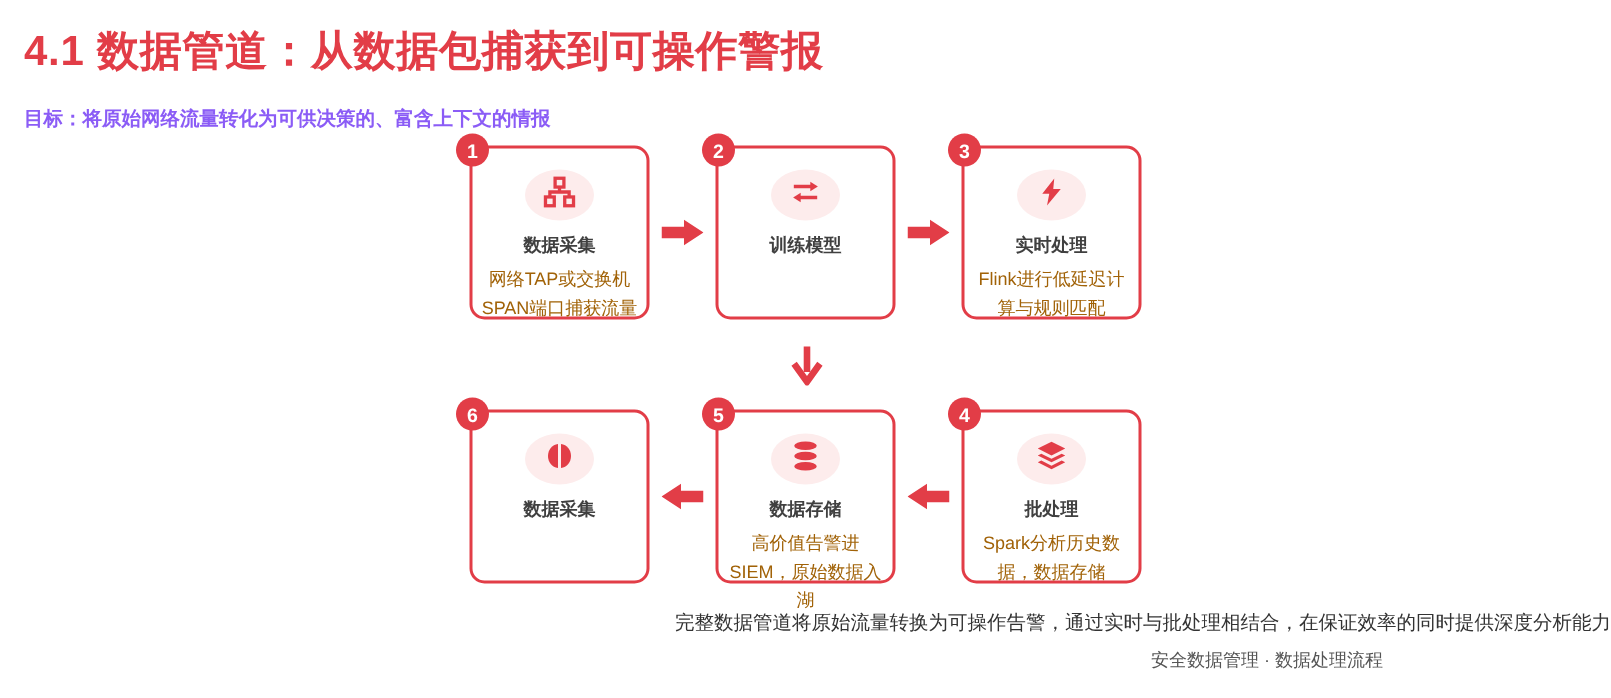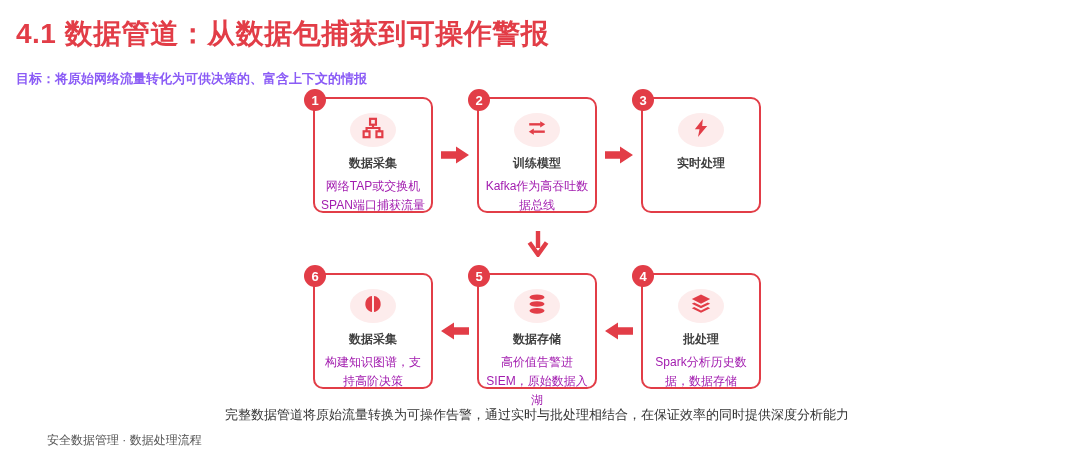--- a/index.html
+++ b/index.html
@@ -82,21 +82,21 @@
     font-size: 12px;
     font-weight: 700;
     color: #404040;
     white-space: nowrap;
   }
   .card-desc {
     margin-top: 5px;
     padding: 0 6px;
     font-size: 12px;
     line-height: 19px;
-    color: #a21caf;
+    color: #a16207;
     text-align: center;
   }
   .flow-arrow {
     width: 44px;
     display: flex;
     align-items: center;
     justify-content: center;
     flex: none;
   }
   .down-arrow {
@@ -104,33 +104,32 @@
     left: 527px;
     top: 229px;
     width: 22px;
     height: 28px;
   }
   .summary-text {
     position: absolute;
     left: 0;
     top: 406px;
     width: 1074px;
-    text-align: center;
+    text-align: right;
     font-size: 13px;
     color: #333333;
   }
   .footer-text {
     position: absolute;
     left: 0;
     top: 432px;
     width: 922px;
-    text-align: left;
+    text-align: right;
     font-size: 12px;
     color: #555555;
-    margin-left: 47px;
   }
 </style>
 </head>
 <body>
 
 <div class="stage">
 
   <h1 class="page-title">4.1 数据管道：从数据包捕获到可操作警报</h1>
   <div class="page-subtitle">目标：将原始网络流量转化为可供决策的、富含上下文的情报</div>
 
@@ -168,39 +167,39 @@
             <g stroke="#e23d47" stroke-width="2.6" fill="none">
               <path d="M3.5 8 h12.5"></path>
               <path d="M20.5 16 H8"></path>
             </g>
             <path fill="#e23d47" d="M15.5 4.6 L21 8 L15.5 11.4 Z"></path>
             <path fill="#e23d47" d="M8.5 12.6 L3 16 L8.5 19.4 Z"></path>
           </svg>
         </span>
       </div>
       <div class="card-title">训练模型</div>
-      <div class="card-desc">Kafka作为高吞吐数据总线</div>
     </div>
 
     <div class="flow-arrow">
       <svg width="28" height="18" viewBox="0 0 28 18">
         <path fill="#e23d47" d="M0 5.2 h15 V0.5 L28 9 L15 17.5 V12.8 H0 Z"></path>
       </svg>
     </div>
 
     <div class="step-card">
       <div class="step-badge">3</div>
       <div class="icon-bubble">
         <span>
           <svg width="20" height="20" viewBox="0 0 24 24">
             <path fill="#e23d47" d="M14.2 1.2 L4.6 13.4 h5.6 L8.4 22.8 L19.4 9.6 h-6 Z"></path>
           </svg>
         </span>
       </div>
       <div class="card-title">实时处理</div>
+      <div class="card-desc">Flink进行低延迟计算与规则匹配</div>
     </div>
 
   </div>
 
   <div class="down-arrow">
     <svg width="22" height="28" viewBox="0 0 22 28">
       <path d="M11 2 V19" stroke="#e23d47" stroke-width="4.4" fill="none"></path>
       <path d="M2.4 13.5 L11 25.5 L19.6 13.5" stroke="#e23d47" stroke-width="4.4" fill="none" stroke-linejoin="miter"></path>
     </svg>
   </div>
@@ -211,21 +210,20 @@
       <div class="step-badge">6</div>
       <div class="icon-bubble">
         <span>
           <svg width="20" height="20" viewBox="0 0 24 24">
             <path fill="#e23d47" d="M10.8 2.4 C6 3 2.8 7 2.8 12 c0 5 3.2 9 8 9.6 Z"></path>
             <path fill="#e23d47" d="M13.2 2.4 v19.2 c4.8-.6 8-4.6 8-9.6 0-5-3.2-9-8-9.6 Z"></path>
           </svg>
         </span>
       </div>
       <div class="card-title">数据采集</div>
-      <div class="card-desc">构建知识图谱，支持高阶决策</div>
     </div>
 
     <div class="flow-arrow">
       <svg width="28" height="18" viewBox="0 0 28 18">
         <path fill="#e23d47" d="M28 5.2 h-15 V0.5 L0 9 L13 17.5 V12.8 h15 Z"></path>
       </svg>
     </div>
 
     <div class="step-card">
       <div class="step-badge">5</div>

